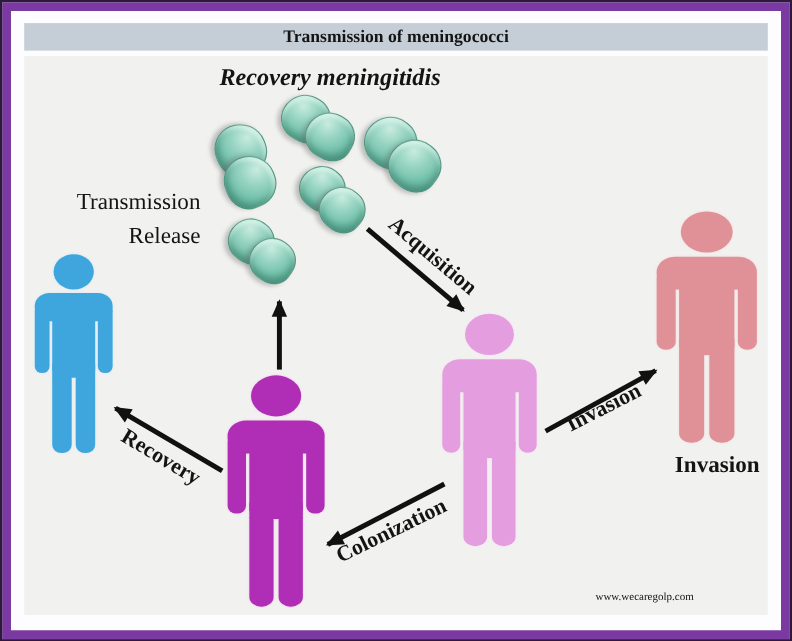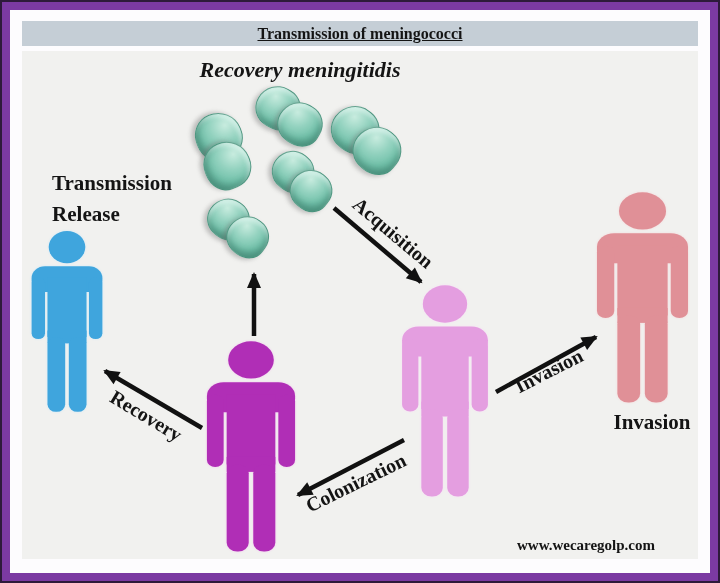--- a/index.html
+++ b/index.html
@@ -8,37 +8,37 @@
 
   
   .frame { position:absolute; inset:0; background:#fdfcfe;
            border:2px solid #2d1a3a; box-sizing:border-box;
            box-shadow: inset 0 0 0 8px #7b3aa2; }
 
   .stage { position:absolute; inset:0; }
 
   .title-bar { position:absolute; left:22px; top:21px; width:676px; height:25px;
                background:#c5ced6; text-align:center; line-height:26px;
-               font-weight:bold; font-size:16px;text-decoration:underline; }
+               font-weight:bold; font-size:16px; }
 
   .canvas { position:absolute; left:22px; top:51px; width:676px; height:508px;
             background:#f1f1ef; }
 
   .organism-label { position:absolute; left:300px; top:57px; transform:translateX(-50%);
                     font-weight:bold; font-style:italic; font-size:22px; white-space:nowrap; }
 
-  .transmission-label { position:absolute; left:112px; top:168px; transform:translateX(-50%);
-                        text-align:left; font-weight:bold; font-size:21px; line-height:31px;
+  .transmission-label { position:absolute; left:126px; top:168px; transform:translateX(-50%);
+                        text-align:right; font-weight:normal; font-size:21px; line-height:31px;
                         white-space:nowrap; }
 
   .disease-label { position:absolute; left:652px; top:410px; transform:translateX(-50%);
                    font-weight:bold; font-size:21px; white-space:nowrap; }
 
   .watermark { position:absolute; left:586px; top:537px; transform:translateX(-50%);
-               font-weight:bold; font-size:15px; white-space:nowrap; }
+               font-weight:normal; font-size:10px; white-space:nowrap; }
 
   .rot-label { position:absolute; font-weight:bold; font-size:20px; white-space:nowrap; }
   .lbl-acquisition  { left:393px; top:233px; transform:translate(-50%,-50%) rotate(40deg); }
   .lbl-recovery     { left:146px; top:416px; transform:translate(-50%,-50%) rotate(31deg); }
   .lbl-colonization { left:356px; top:483px; transform:translate(-50%,-50%) rotate(-26deg); }
   .lbl-invasion     { left:549px; top:371px; transform:translate(-50%,-50%) rotate(-27deg); }
 
   
   .person { position:absolute; }
   .fig-recovered { left:6px;   top:230px; width:122px; height:184px; filter:drop-shadow(0 0 1px #cfe9f8); }

